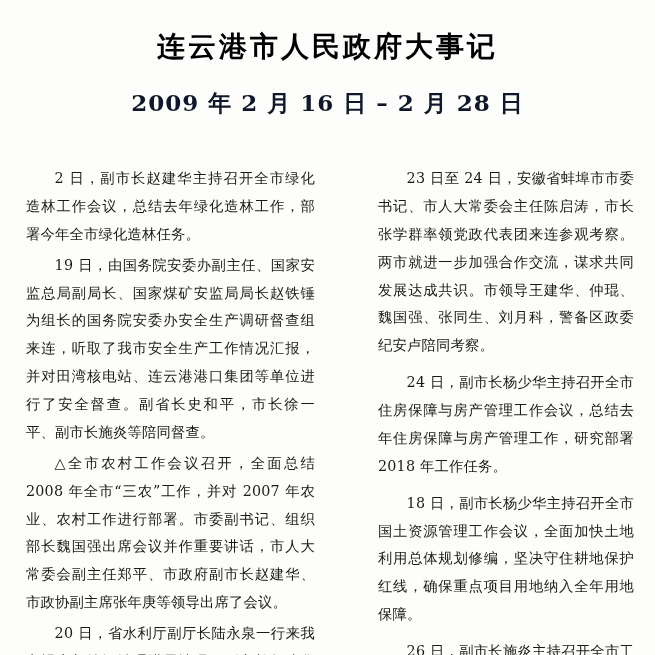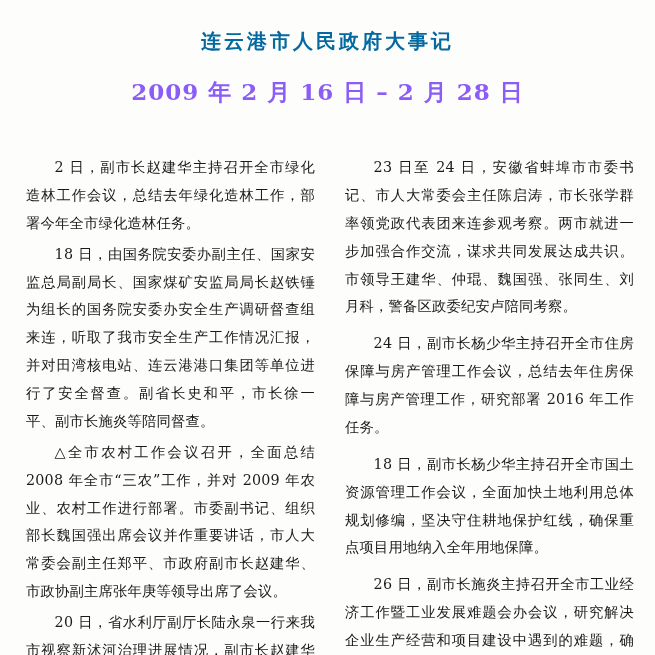--- a/index.html
+++ b/index.html
@@ -17,74 +17,74 @@
   .page {
     position: relative;
     width: 655px;
     height: 655px;
     box-sizing: border-box;
     padding: 18px 26px 10px 26px;
     background: #fdfdfb;
   }
   .doc-title {
     text-align: center;
-    font-size: 20px;
+    font-size: 28px;
     font-weight: bold;
     letter-spacing: 3px;
     margin: 10px 0 0 0;
     font-family: "DejaVu Serif", "Liberation Serif", serif;
-    color: #0369a1;
+    color: #000000;
   }
   .doc-subtitle {
     text-align: center;
     font-size: 23px;
     font-weight: bold;
     letter-spacing: 1px;
     margin: 22px 0 0 0;
-    color: #8b5cf6;
+    color: #0f172a;
   }
   .columns {
     display: flex;
     margin-top: 46px;
     gap: 30px;
   }
   .col {
     width: 289px;
     flex: 0 0 289px;
   }
   .para {
     font-size: 14.3px;
     line-height: 1.95;
     text-align: justify;
     text-justify: inter-ideograph;
     margin: 0 0 4px 0;
     text-indent: 2em;
     letter-spacing: 0.2px;
   }
   .col-left .para { margin-bottom: 3px; }
-  .col-right .para { margin-bottom: 9px; }
+  .col-right .para { margin-bottom: 9px; margin-left: 33px; }
 </style>
 </head>
 <body>
 
 <div class="page">
 
   <h1 class="doc-title">连云港市人民政府大事记</h1>
   <h2 class="doc-subtitle">2009 年 2 月 16 日 – 2 月 28 日</h2>
 
   <div class="columns">
 
     <div class="col col-left">
       <p class="para">2 日，副市长赵建华主持召开全市绿化造林工作会议，总结去年绿化造林工作，部署今年全市绿化造林任务。</p>
-      <p class="para">18 日，由国务院安委办副主任、国家安监总局副局长、国家煤矿安监局局长赵铁锤为组长的国务院安委办安全生产调研督查组来连，听取了我市安全生产工作情况汇报，并对田湾核电站、连云港港口集团等单位进行了安全督查。副省长史和平，市长徐一平、副市长施炎等陪同督查。</p>
-      <p class="para">△全市农村工作会议召开，全面总结 2008 年全市“三农”工作，并对 2009 年农业、农村工作进行部署。市委副书记、组织部长魏国强出席会议并作重要讲话，市人大常委会副主任郑平、市政府副市长赵建华、市政协副主席张年庚等领导出席了会议。</p>
+      <p class="para">19 日，由国务院安委办副主任、国家安监总局副局长、国家煤矿安监局局长赵铁锤为组长的国务院安委办安全生产调研督查组来连，听取了我市安全生产工作情况汇报，并对田湾核电站、连云港港口集团等单位进行了安全督查。副省长史和平，市长徐一平、副市长施炎等陪同督查。</p>
+      <p class="para">△全市农村工作会议召开，全面总结 2008 年全市“三农”工作，并对 2007 年农业、农村工作进行部署。市委副书记、组织部长魏国强出席会议并作重要讲话，市人大常委会副主任郑平、市政府副市长赵建华、市政协副主席张年庚等领导出席了会议。</p>
       <p class="para">20 日，省水利厅副厅长陆永泉一行来我市视察新沭河治理进展情况，副市长赵建华陪同。</p>
     </div>
 
     <div class="col col-right">
       <p class="para">23 日至 24 日，安徽省蚌埠市市委书记、市人大常委会主任陈启涛，市长张学群率领党政代表团来连参观考察。两市就进一步加强合作交流，谋求共同发展达成共识。市领导王建华、仲琨、魏国强、张同生、刘月科，警备区政委纪安卢陪同考察。</p>
-      <p class="para">24 日，副市长杨少华主持召开全市住房保障与房产管理工作会议，总结去年住房保障与房产管理工作，研究部署 2016 年工作任务。</p>
+      <p class="para">24 日，副市长杨少华主持召开全市住房保障与房产管理工作会议，总结去年住房保障与房产管理工作，研究部署 2018 年工作任务。</p>
       <p class="para">18 日，副市长杨少华主持召开全市国土资源管理工作会议，全面加快土地利用总体规划修编，坚决守住耕地保护红线，确保重点项目用地纳入全年用地保障。</p>
       <p class="para">26 日，副市长施炎主持召开全市工业经济工作暨工业发展难题会办会议，研究解决企业生产经营和项目建设中遇到的难题，确保首季工业经济实现开门红。</p>
     </div>
 
   </div>
 </div>
 
 </body></html>

